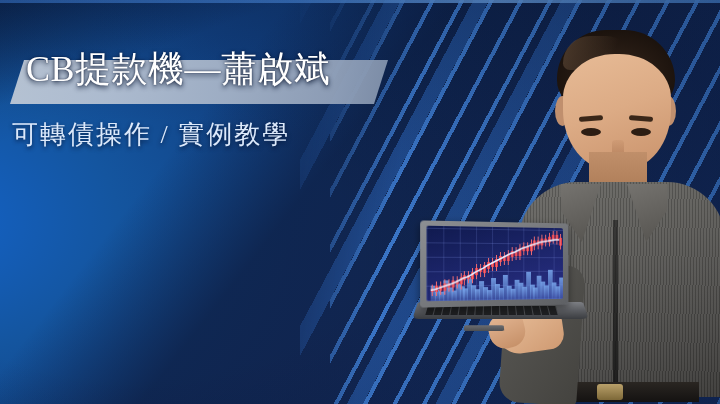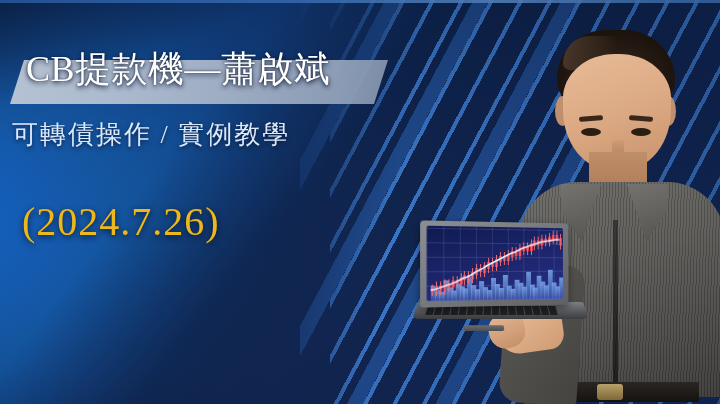--- a/index.html
+++ b/index.html
@@ -427,16 +427,15 @@
         </svg>
       </div>
     </div>
   </div>
 
   <div class="ribbon"></div>
   <div class="title-main">CB提款機—蕭啟斌</div>
   <div class="title-sub">可轉債操作 / 實例教學</div>
 
   <div class="headline">
-    <span class="ln ln2">(2024.7.26)</span>
   </div>
 
 </div>
 
 </body></html>

